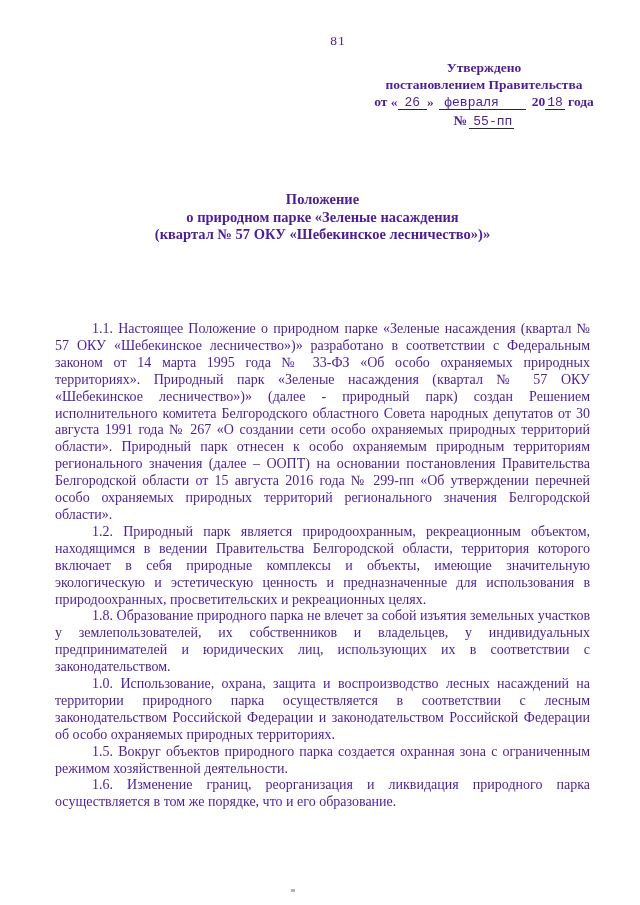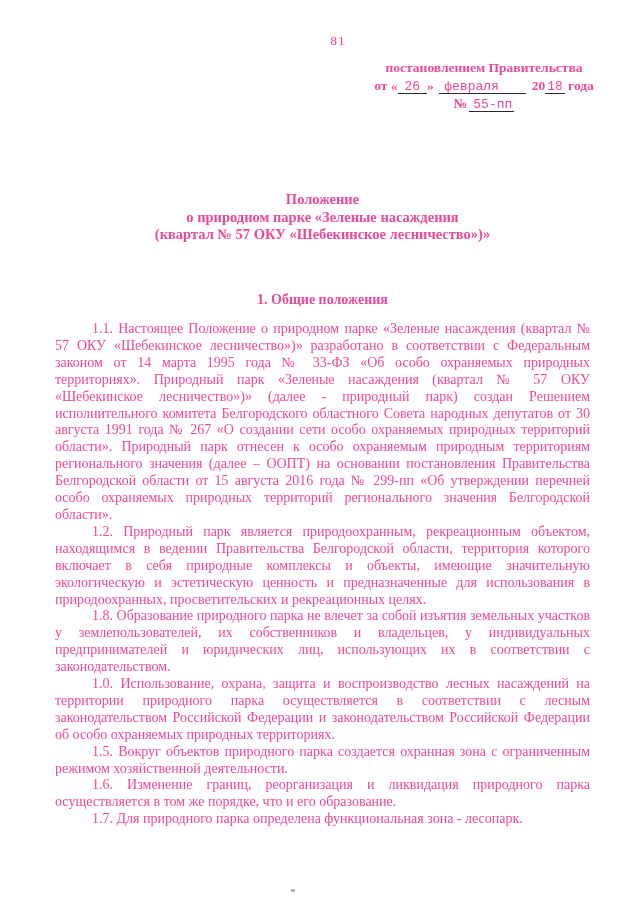--- a/index.html
+++ b/index.html
@@ -5,21 +5,21 @@
   html, body {
     margin: 0;
     padding: 0;
     background: #ffffff;
   }
   .page {
     position: relative;
     width: 640px;
     height: 893px;
     background: #ffffff;
-    color: #ec4899;
+    color: #4c1d95;
     font-family: "Liberation Serif", serif;
     overflow: hidden;
   }
   .page-number {
     position: absolute;
     top: 33px;
     left: 0;
     width: 676px; 
     text-align: center;
     font-size: 13.5px;
@@ -95,45 +95,44 @@
   }
 </style>
 </head>
 <body>
 
 <div class="page">
 
   <div class="page-number">81</div>
 
   <div class="approval">
+    <div class="approval-line">Утверждено</div>
     <div class="approval-line">постановлением Правительства</div>
     <div class="approval-line date-line">
       <span>от «</span><span class="fill fill-day">26</span><span>»</span>
       <span class="fill fill-month">февраля</span>
       <span>20</span><span class="fill fill-year">18</span>
       <span>года</span>
     </div>
     <div class="approval-line number-line">
       <span>№</span><span class="fill fill-num">55-пп</span>
     </div>
   </div>
 
   <div class="doc-title">
     <div>Положение</div>
     <div>о природном парке «Зеленые насаждения</div>
     <div>(квартал № 57 ОКУ «Шебекинское лесничество»)»</div>
   </div>
 
-  <div class="section-heading">1. Общие положения</div>
 
   <div class="body-text">
     <p>1.1. Настоящее Положение о природном парке «Зеленые насаждения (квартал № 57 ОКУ «Шебекинское лесничество»)» разработано в соответствии с Федеральным законом от 14 марта 1995 года № 33-ФЗ «Об особо охраняемых природных территориях». Природный парк «Зеленые насаждения (квартал № 57 ОКУ «Шебекинское лесничество»)» (далее - природный парк) создан Решением исполнительного комитета Белгородского областного Совета народных депутатов от 30 августа 1991 года № 267 «О создании сети особо охраняемых природных территорий области». Природный парк отнесен к особо охраняемым природным территориям регионального значения (далее – ООПТ) на основании постановления Правительства Белгородской области от 15 августа 2016 года № 299-пп «Об утверждении перечней особо охраняемых природных территорий регионального значения Белгородской области».</p>
     <p>1.2. Природный парк является природоохранным, рекреационным объектом, находящимся в ведении Правительства Белгородской области, территория которого включает в себя природные комплексы и объекты, имеющие значительную экологическую и эстетическую ценность и предназначенные для использования в природоохранных, просветительских и рекреационных целях.</p>
     <p>1.8. Образование природного парка не влечет за собой изъятия земельных участков у землепользователей, их собственников и владельцев, у индивидуальных предпринимателей и юридических лиц, использующих их в соответствии с законодательством.</p>
     <p>1.0. Использование, охрана, защита и воспроизводство лесных насаждений на территории природного парка осуществляется в соответствии с лесным законодательством Российской Федерации и законодательством Российской Федерации об особо охраняемых природных территориях.</p>
     <p>1.5. Вокруг объектов природного парка создается охранная зона с ограниченным режимом хозяйственной деятельности.</p>
     <p>1.6. Изменение границ, реорганизация и ликвидация природного парка осуществляется в том же порядке, что и его образование.</p>
-    <p>1.7. Для природного парка определена функциональная зона - лесопарк.</p>
   </div>
 
   <div class="scan-artifact"></div>
 
 </div>
 
 </body></html>

